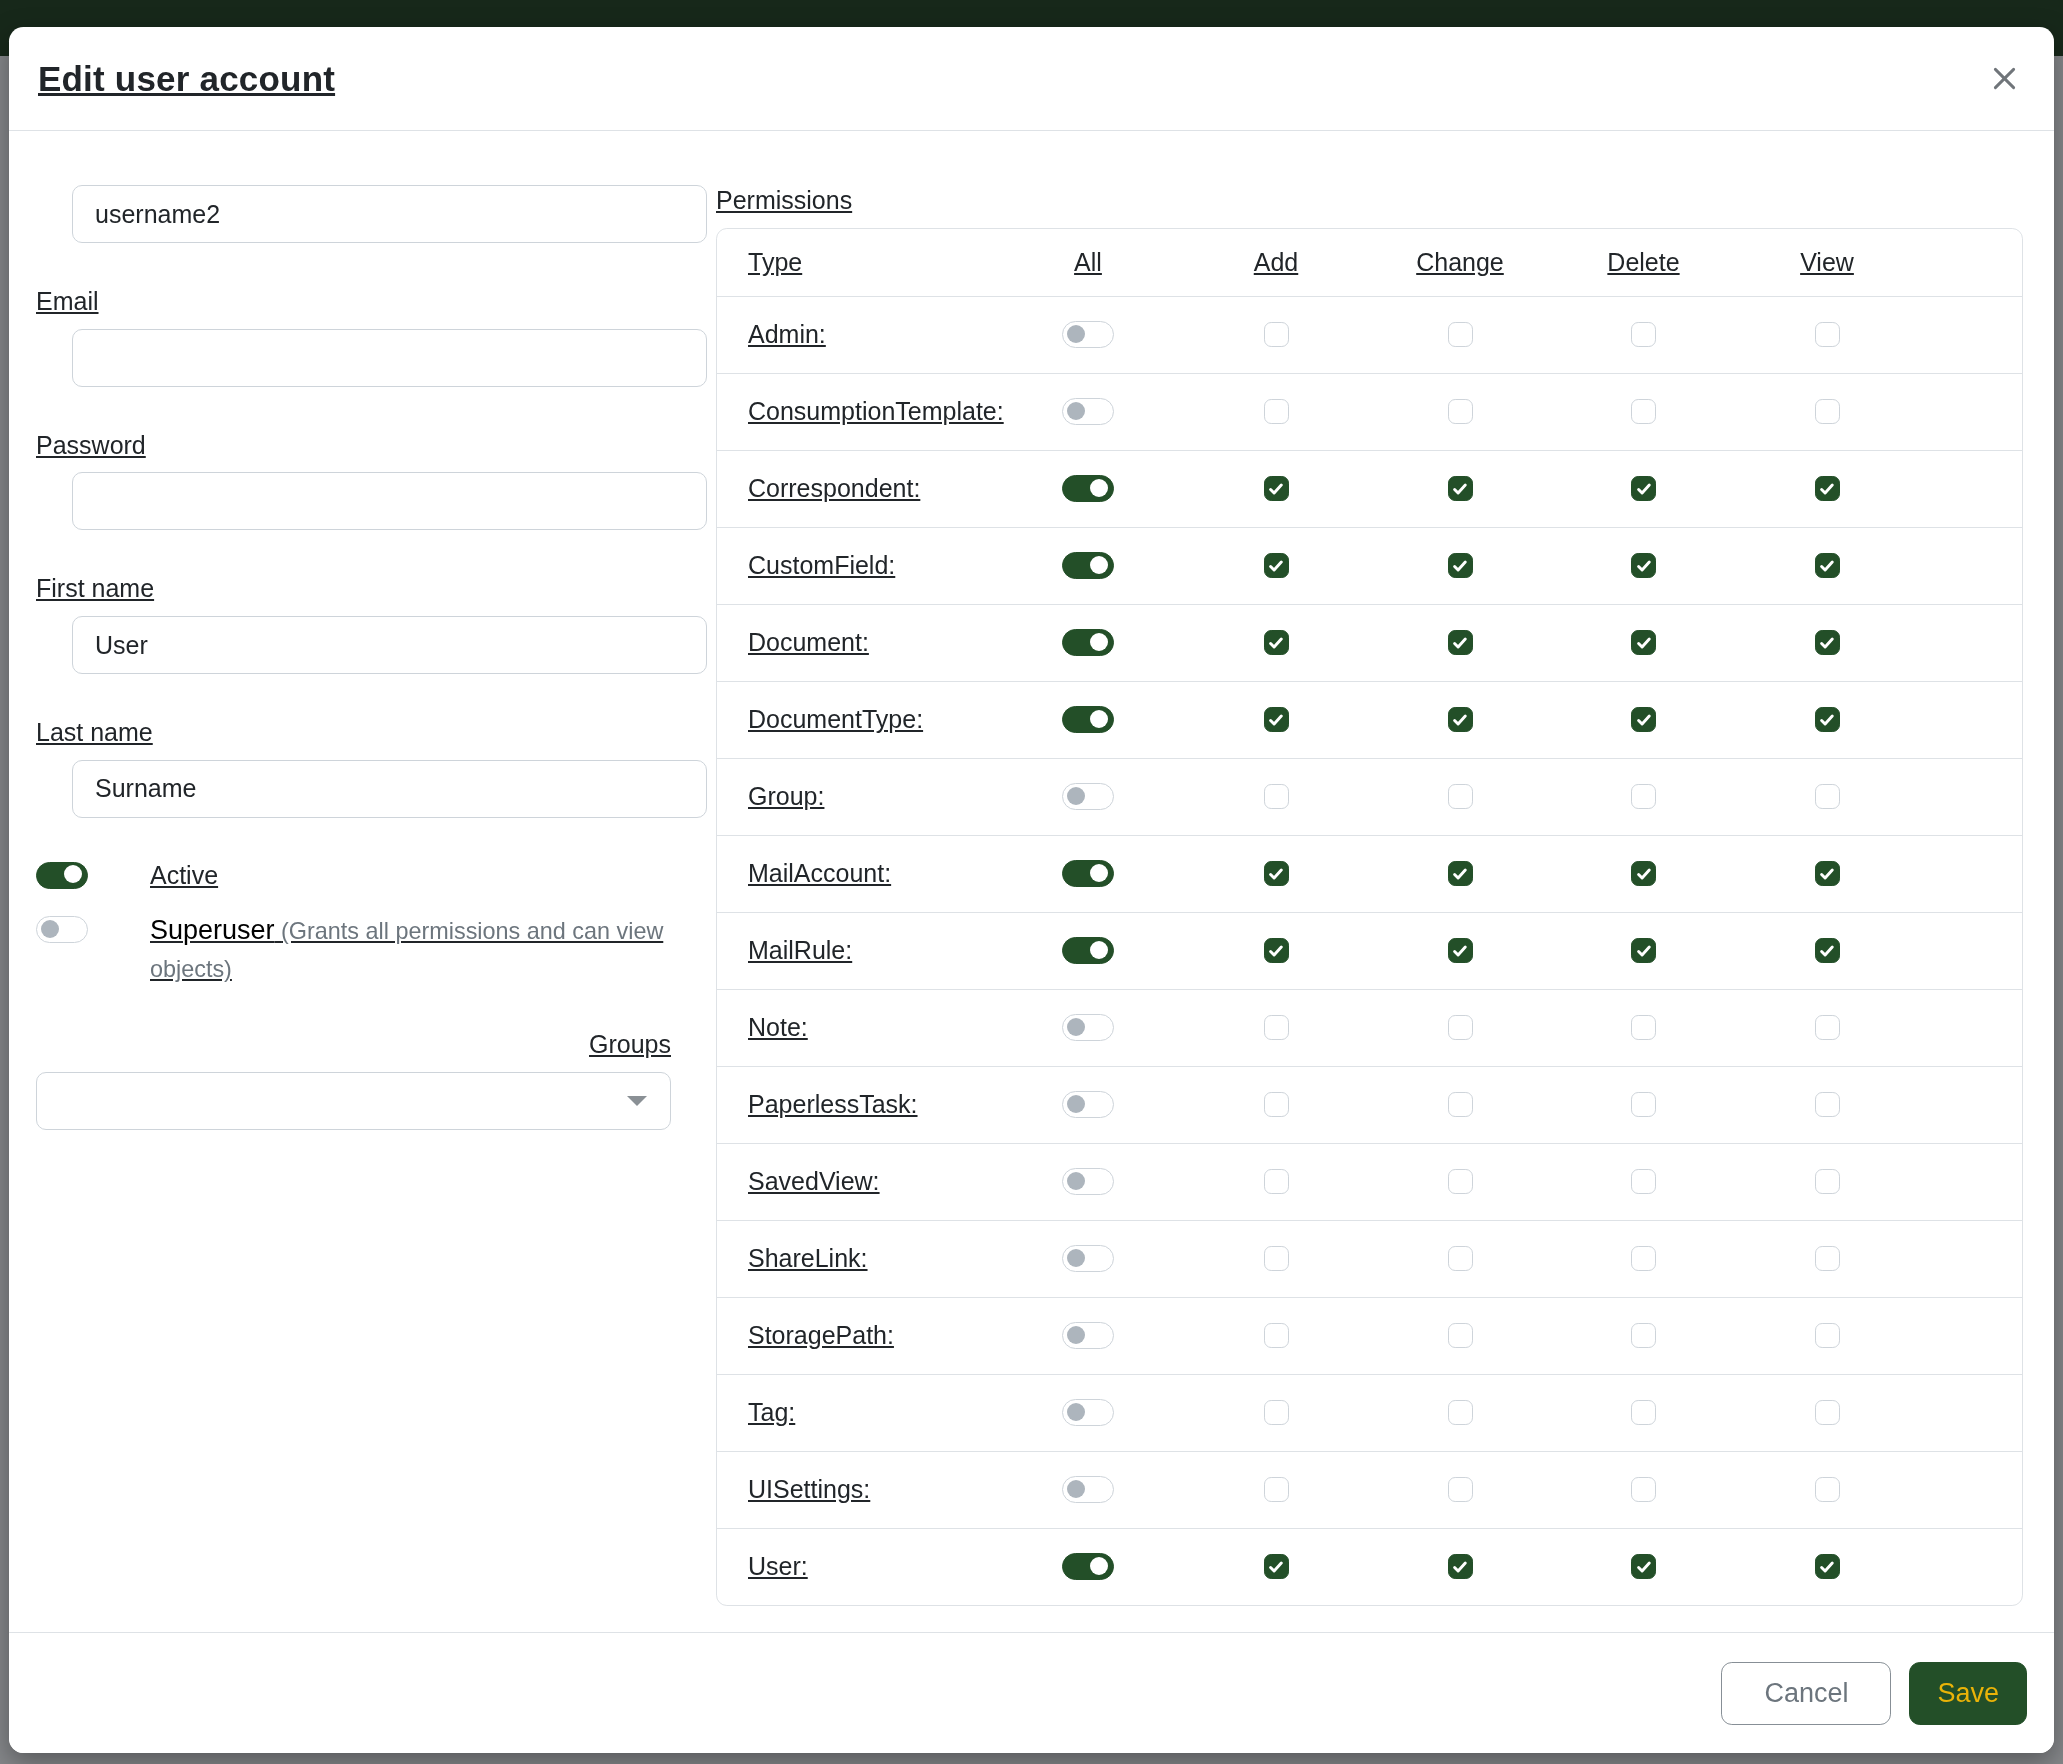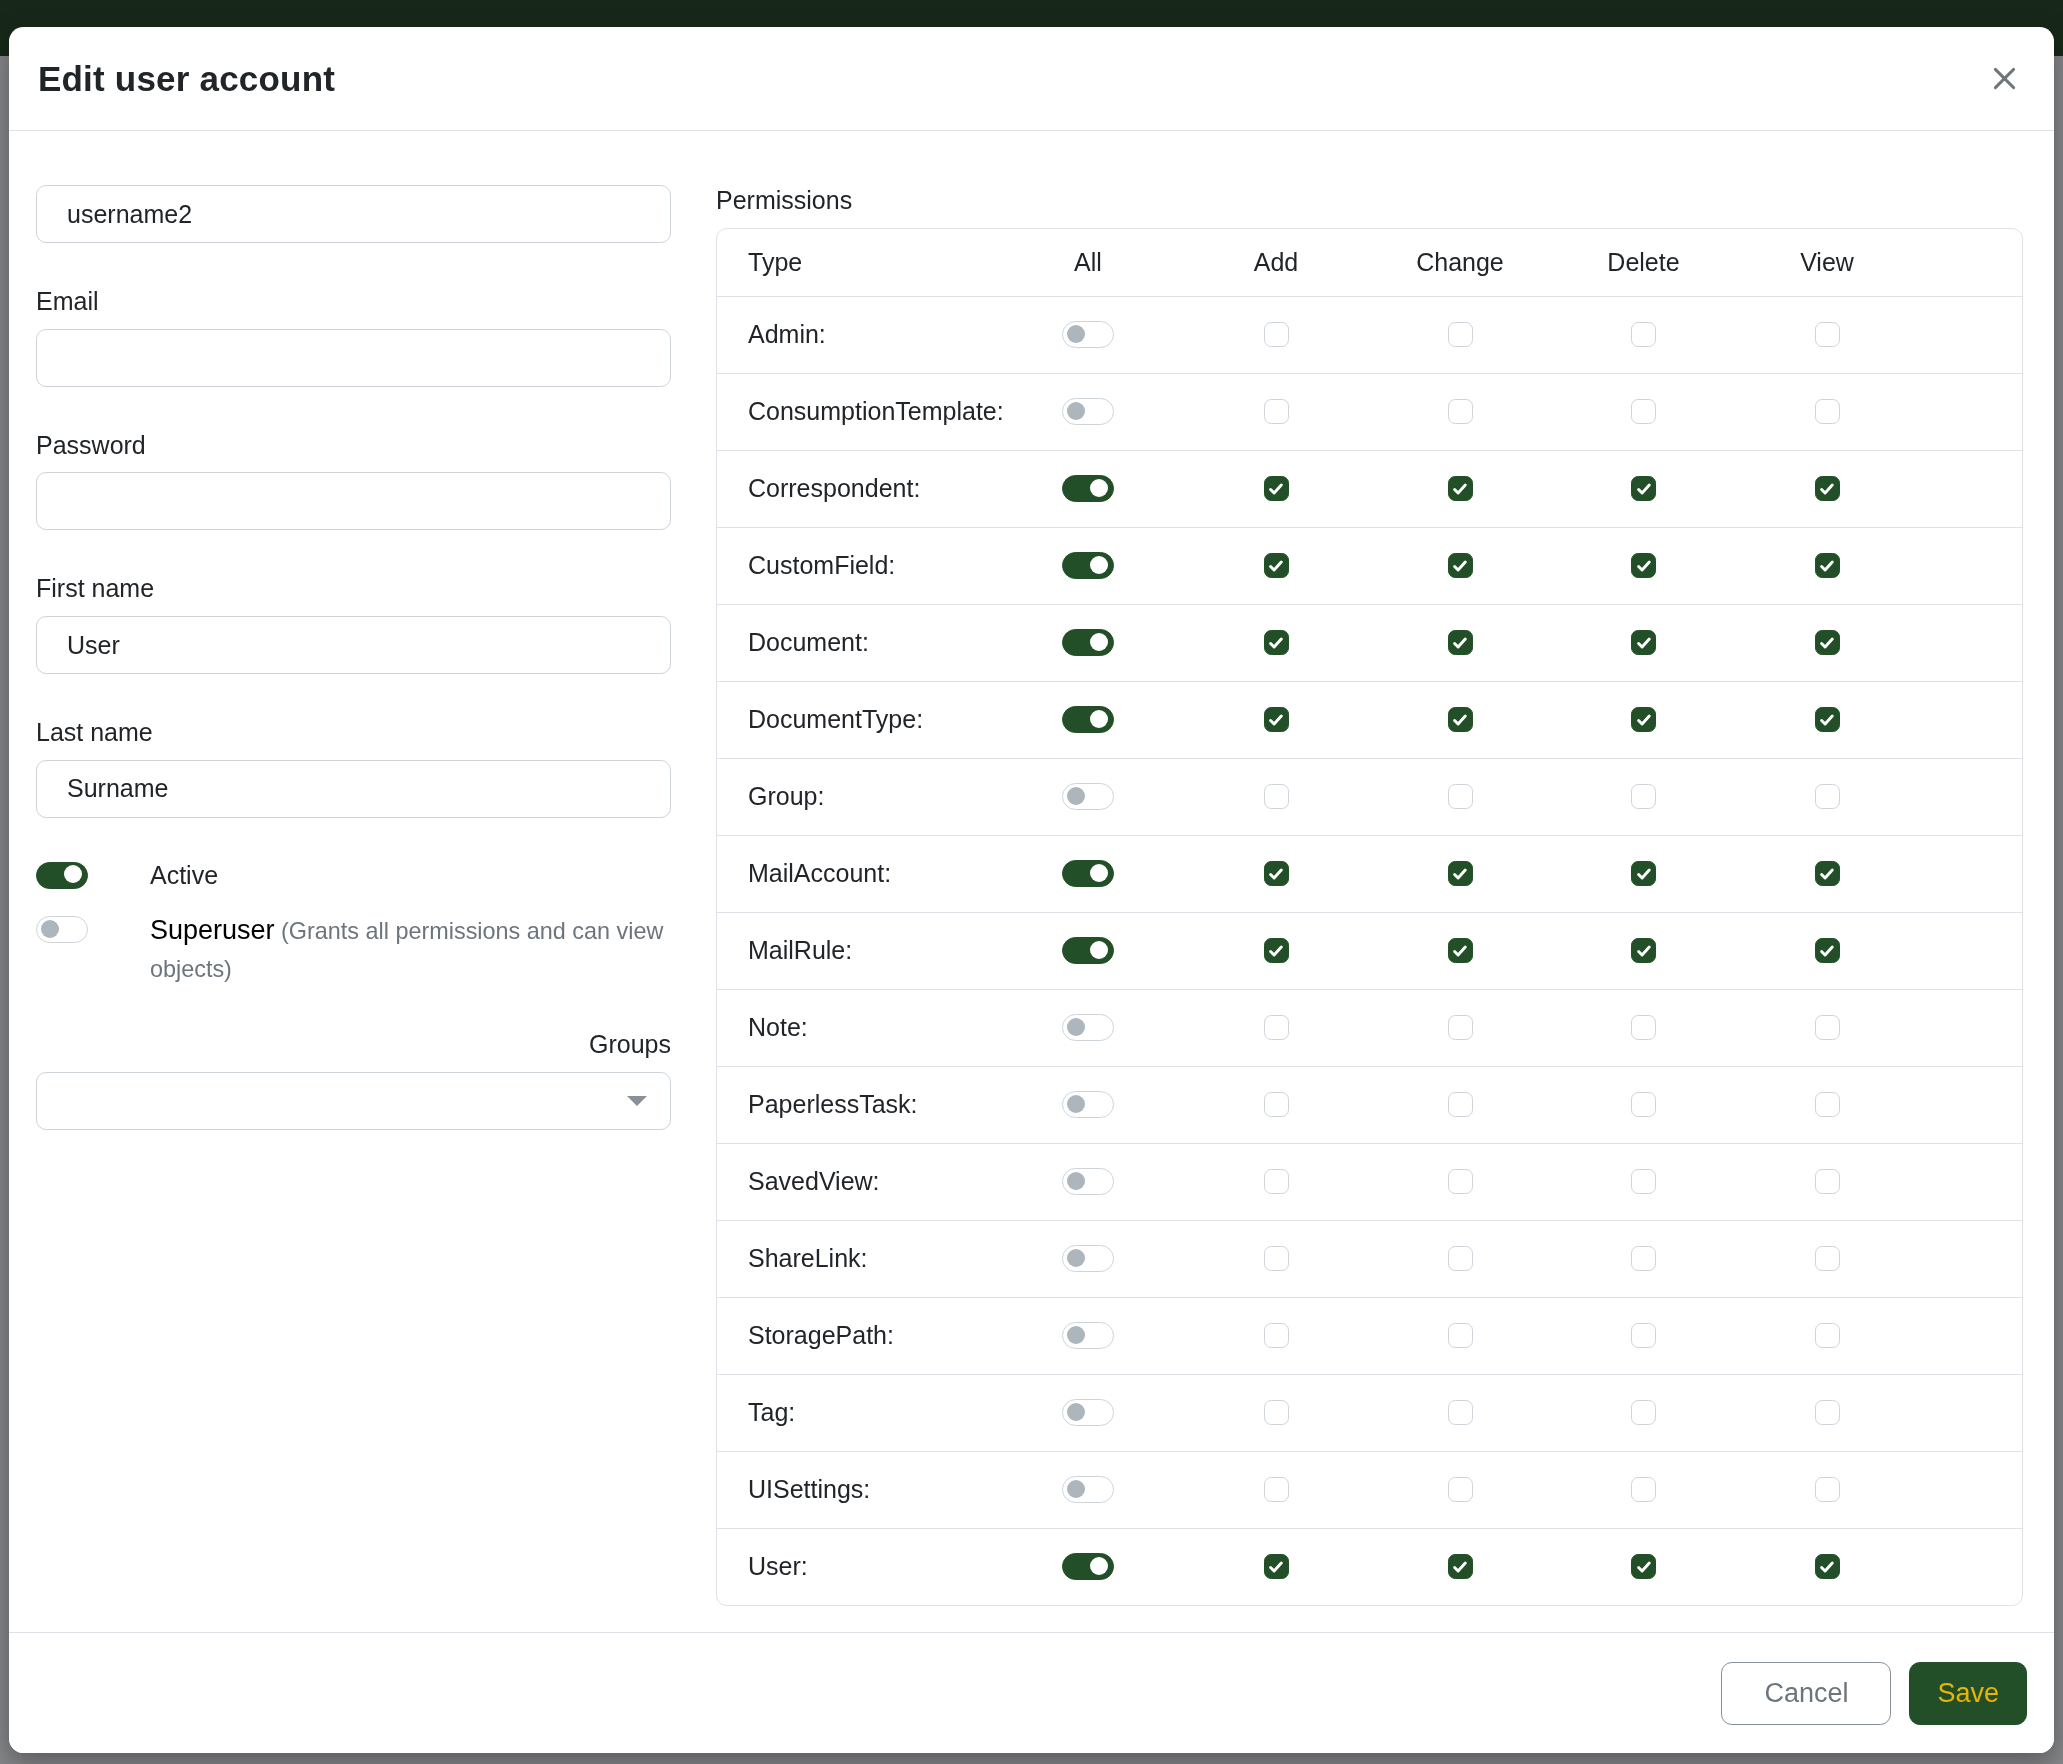--- a/index.html
+++ b/index.html
@@ -17,20 +17,21 @@
     background: #17281a;
   }
   .modal {
     position: absolute; left: 9px; top: 27px;
     width: 2045px; height: 1726px;
     background: #ffffff;
     border-radius: 14.4px;
     box-shadow: 0 9px 27px rgba(0,0,0,0.35);
     overflow: hidden;
     box-sizing: border-box;
+    text-decoration: underline;
   }
   
   .modal-header {
     height: 104px;
     box-sizing: border-box;
     display: flex; align-items: center; justify-content: space-between;
     padding: 0 29px;
     border-bottom: 1.8px solid #dee2e6;
   }
   .modal-title {
@@ -53,21 +54,21 @@
 
   .field { margin-bottom: 43px; }
   .field-label {
     display: block; font-size: 25px; line-height: 31px;
     color: #212529; margin-bottom: 11.7px;
   }
   .text-input {
     width: 100%; height: 58px; box-sizing: border-box;
     border: 1.8px solid #ced4da; border-radius: 10px;
     font-size: 25px; font-family: inherit; color: #212529;
-    padding: 0 30px; outline: none; background: #fff;
+    padding: 0 22px; outline: none; background: #fff; margin-left: 36px;
   }
 
   
   .switch {
     position: relative; display: inline-block; flex: none;
     width: 52px; height: 27px; border-radius: 13.5px;
     background: #fff; border: 1.8px solid #ced4da;
     box-sizing: border-box; cursor: pointer;
   }
   .switch .knob {

